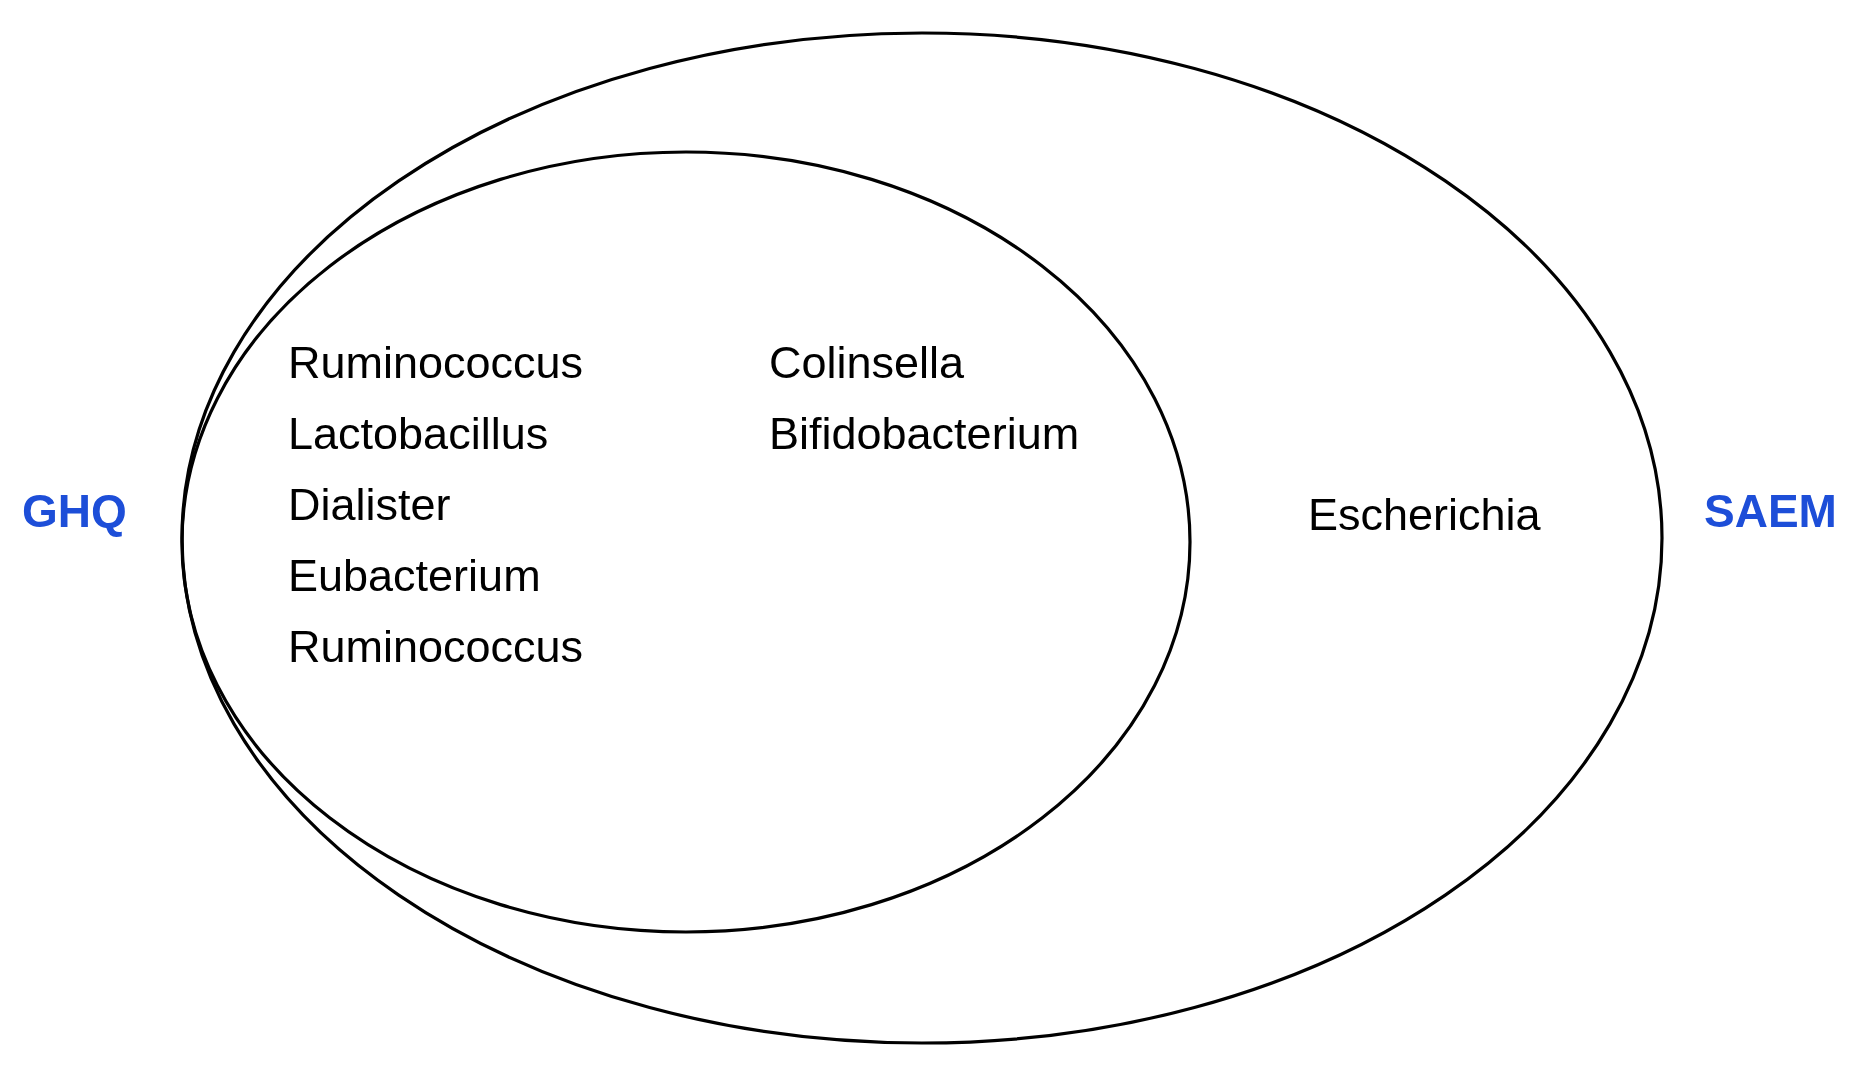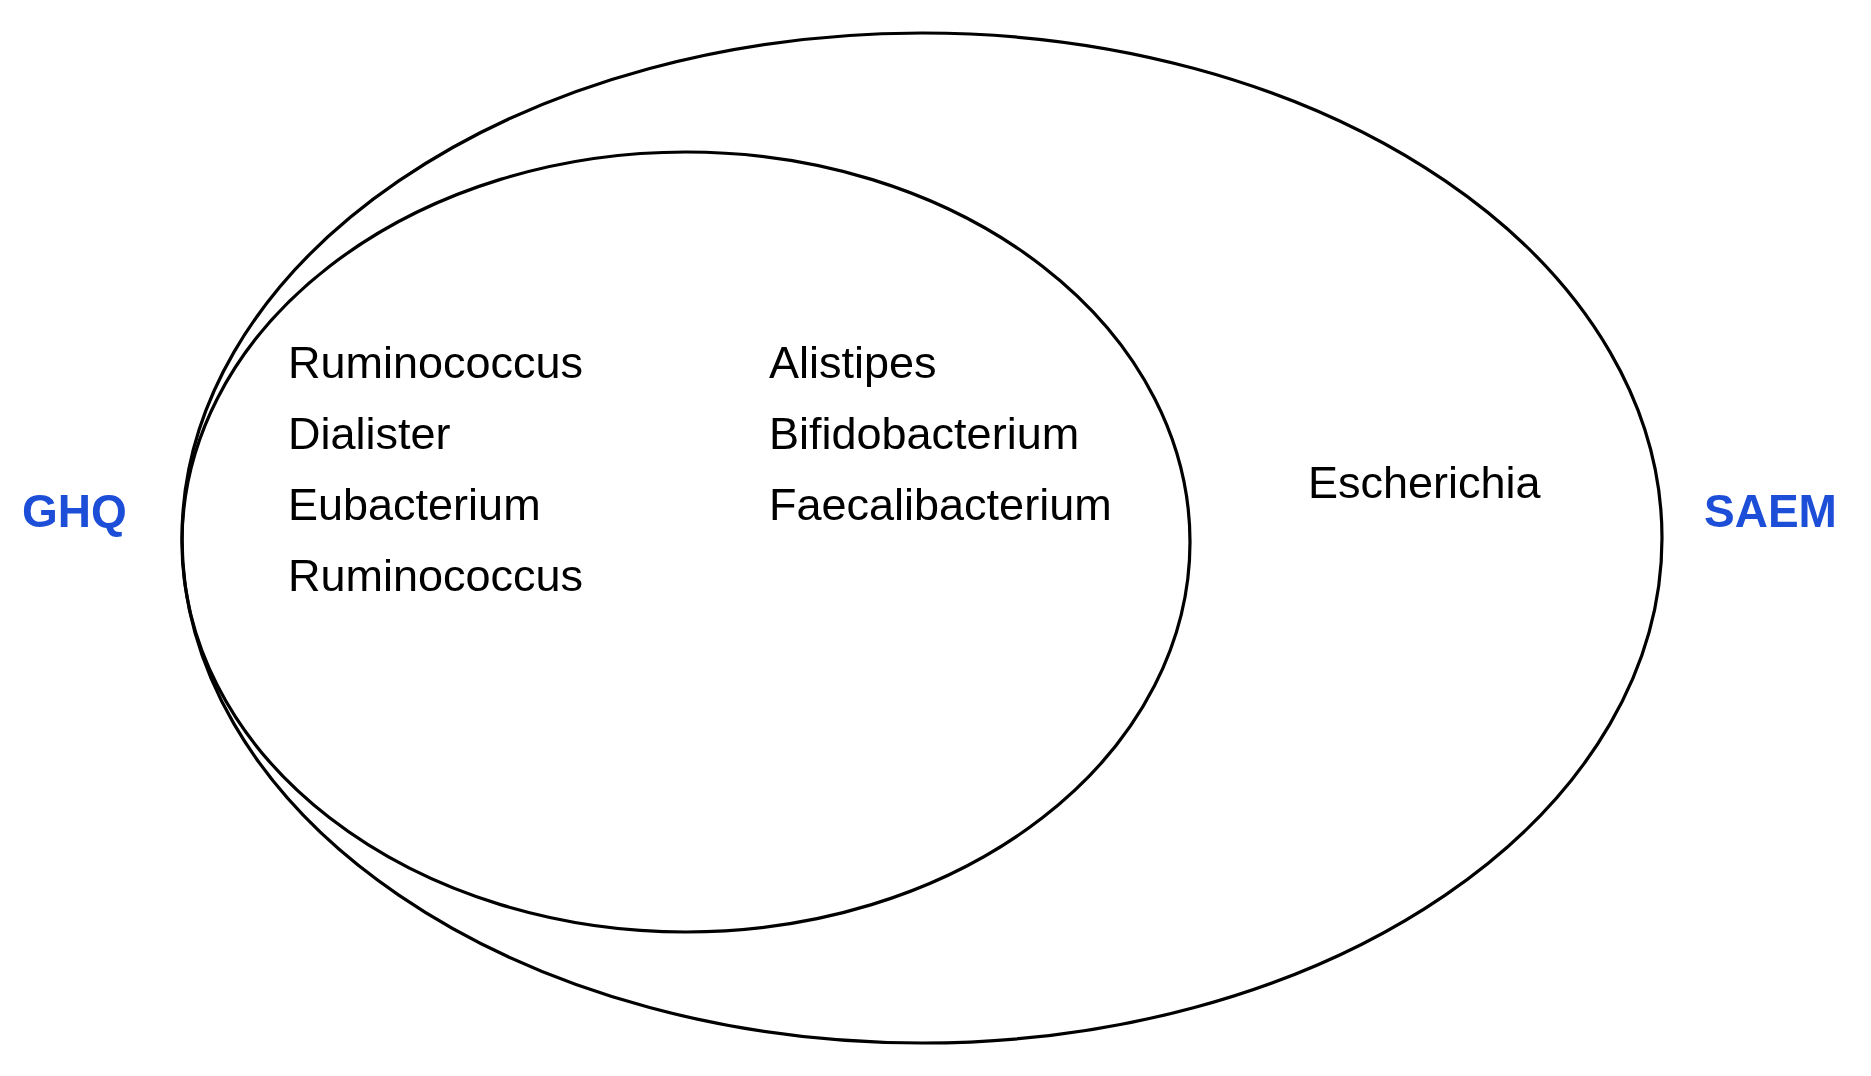--- a/index.html
+++ b/index.html
@@ -66,47 +66,47 @@
   #member-column-1 {
     left: 288px;
     top: 340px;
   }
   #member-column-2 {
     left: 769px;
     top: 340px;
   }
   #member-column-3 {
     left: 1308px;
-    top: 460px;
+    top: 492px;
   }
 </style>
 </head>
 <body>
 
 <div id="diagram-root">
 
   <svg id="venn-svg" viewBox="0 0 1871 1076" xmlns="http://www.w3.org/2000/svg">
     <ellipse class="ellipse-shape" cx="922" cy="538" rx="740" ry="505"></ellipse>
     <ellipse class="ellipse-shape" cx="686" cy="542" rx="504" ry="390"></ellipse>
   </svg>
 
   <div class="set-label" id="set-label-ghq">GHQ</div>
 
   <div class="set-label" id="set-label-saem">SAEM</div>
 
   <div class="member-column" id="member-column-1">
     <div class="member-item">Ruminococcus</div>
+    <div class="member-item">Lactobacillus</div>
     <div class="member-item">Dialister</div>
     <div class="member-item">Eubacterium</div>
     <div class="member-item">Ruminococcus</div>
   </div>
 
   <div class="member-column" id="member-column-2">
-    <div class="member-item">Alistipes</div>
+    <div class="member-item">Colinsella</div>
     <div class="member-item">Bifidobacterium</div>
-    <div class="member-item">Faecalibacterium</div>
   </div>
 
   <div class="member-column" id="member-column-3">
     <div class="member-item">Escherichia</div>
   </div>
 
 </div>
 
 </body></html>

